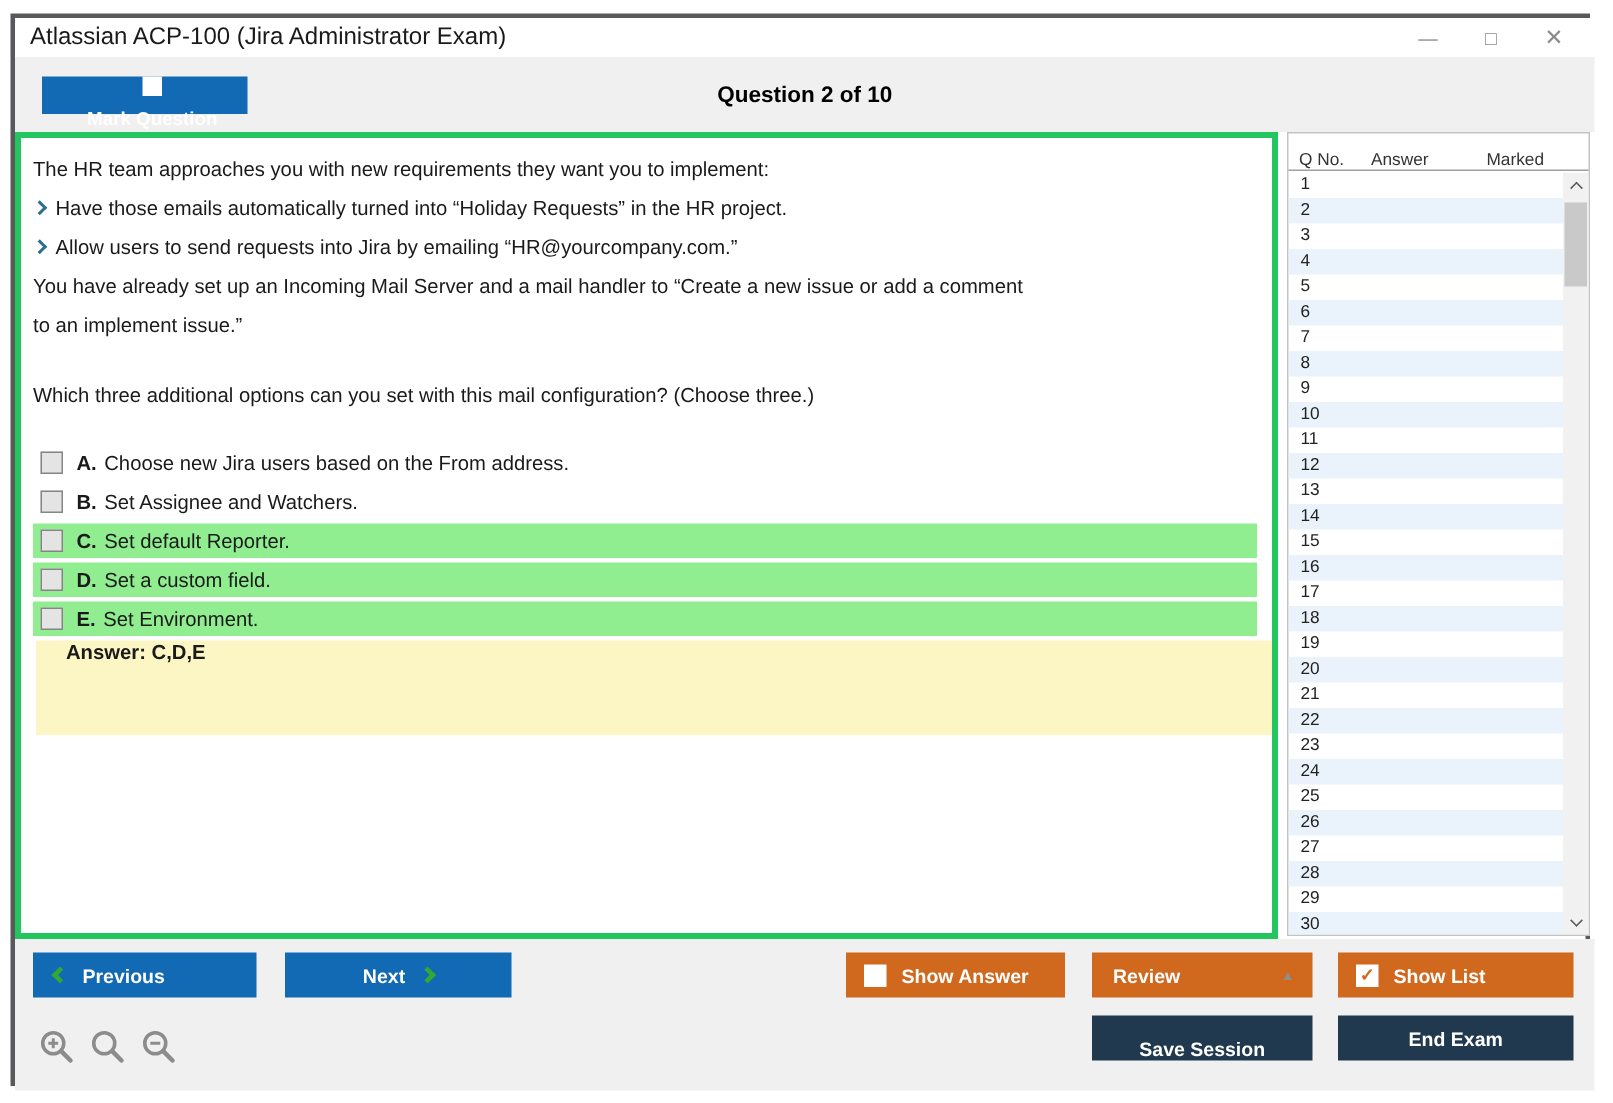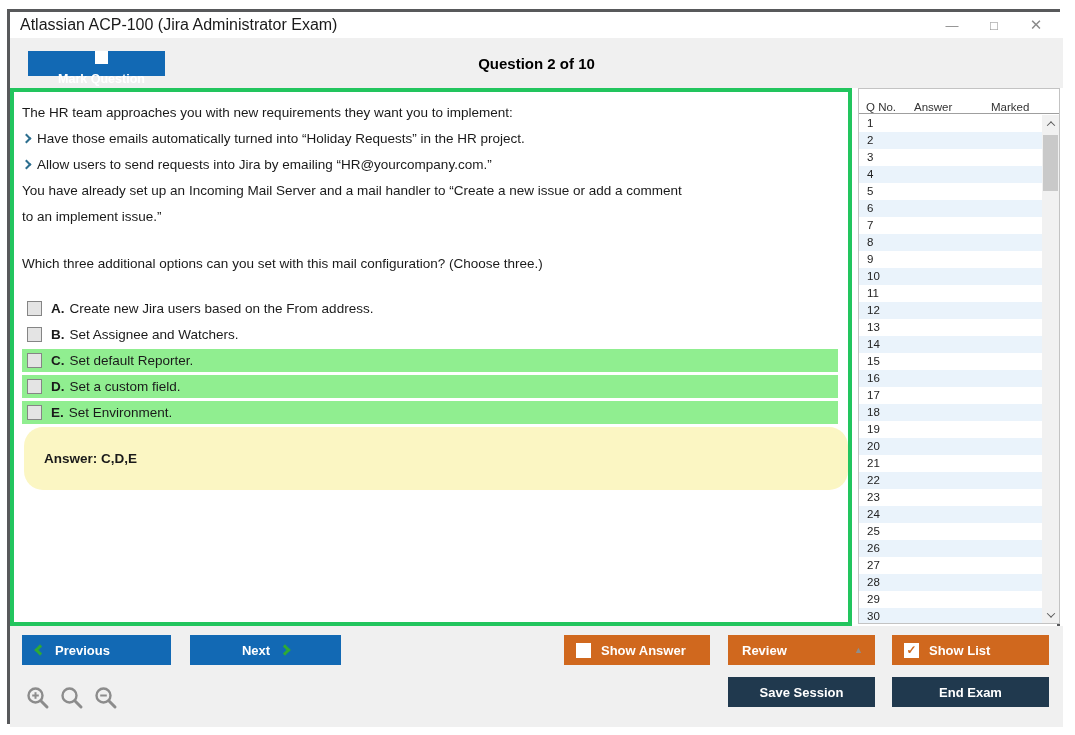--- a/index.html
+++ b/index.html
@@ -39,22 +39,22 @@
 
   .options { margin-top: 20px; }
   .option { height: 23px; margin-bottom: 3px; display: flex; align-items: center;
             padding-left: 5px; font-size: 13.5px; color: #1a1a1a; cursor: pointer; }
   .option.hl { background: var(--green-highlight, #90ee90); }
   .option .cb { width: 15px; height: 15px; background: #e4e4e4; border: 1px solid #858585;
                 margin-right: 9px; flex: none; cursor: pointer; }
   .option .letter { font-weight: bold; margin-right: 5px; }
 
   .answer-box { margin-top: 0; margin-left: 2px; width: 824px; height: 63px;
-                background: var(--answer-yellow, #fbf6c3); display: flex; align-items: center;
-                padding-left: 20px; border-radius: 19px; }
+                background: var(--answer-yellow, #fbf6c3); display: flex; 
+                padding-left: 20px; }
   .answer-box .txt { font-size: 13.5px; font-weight: bold; color: #1a1a1a; }
 
   
   .list-panel { position: absolute; left: 848px; top: 76px; width: 202px; height: 536px;
                 background: #fff; border: 1px solid #c3c3c3; }
   .list-header { height: 25px; border-bottom: 1px solid #9f9f9f; display: flex; align-items: flex-end;
                  font-size: 11.5px; color: #333; }
   .list-header .c1 { width: 55px; padding-left: 7px; }
   .list-header .c2 { width: 77px; }
   .list-header .c3 { flex: 1; }
@@ -82,21 +82,21 @@
             border-right: 3px solid var(--chevron-green, #2faa35);
             border-bottom: 3px solid var(--chevron-green, #2faa35); }
   .chev-g.left  { transform: rotate(135deg); }
   .chev-g.right { transform: rotate(-45deg); }
   .btn-prev { left: 12px; top: 9px; width: 149px; padding-left: 14px; gap: 11px; }
   .btn-next { left: 180px; top: 9px; width: 151px; justify-content: center; gap: 11px; }
   .btn-show-answer { left: 554px; top: 9px; width: 146px; padding-left: 12px; gap: 10px; }
   .btn-review { left: 718px; top: 9px; width: 147px; padding-left: 14px; }
   .btn-review .caret { position: absolute; right: 12px; font-size: 9px; color: #8e8e8e; }
   .btn-show-list { left: 882px; top: 9px; width: 157px; padding-left: 12px; gap: 10px; }
-  .btn-save { left: 718px; top: 51px; width: 147px; }
+  .btn-save { left: 718px; top: 51px; width: 147px; align-items: flex-end; }
   .btn-end  { left: 882px; top: 51px; width: 157px; }
   .wcb { width: 15px; height: 15px; background: #fff; flex: none; display: flex;
          align-items: center; justify-content: center; }
   .wcb .tick { color: var(--accent-orange, #d0681e); font-size: 12px; font-weight: bold; line-height: 1; }
   .zoom-tools { position: absolute; left: 14px; top: 58px; display: flex; gap: 6px; }
   .zoom-btn { width: 28px; height: 28px; cursor: pointer; display: flex; align-items: center; justify-content: center; }
 </style>
 </head>
 <body>
 
@@ -124,21 +124,21 @@
     <p class="qline"><span class="bullet-chev"></span><span>Have those emails automatically turned into “Holiday Requests” in the HR project.</span></p>
     <p class="qline"><span class="bullet-chev"></span><span>Allow users to send requests into Jira by emailing “HR@yourcompany.com.”</span></p>
     <p class="qline">You have already set up an Incoming Mail Server and a mail handler to “Create a new issue or add a comment</p>
     <p class="qline">to an implement issue.”</p>
     <p class="qline prompt">Which three additional options can you set with this mail configuration? (Choose three.)</p>
 
     <div class="options">
         <div class="option">
           <span class="cb"></span>
           <span class="letter">A.</span>
-          <span>Create new Jira users based on the From address.</span>
+          <span>Choose new Jira users based on the From address.</span>
         </div>
         <div class="option">
           <span class="cb"></span>
           <span class="letter">B.</span>
           <span>Set Assignee and Watchers.</span>
         </div>
         <div class="option hl">
           <span class="cb"></span>
           <span class="letter">C.</span>
           <span>Set default Reporter.</span>

